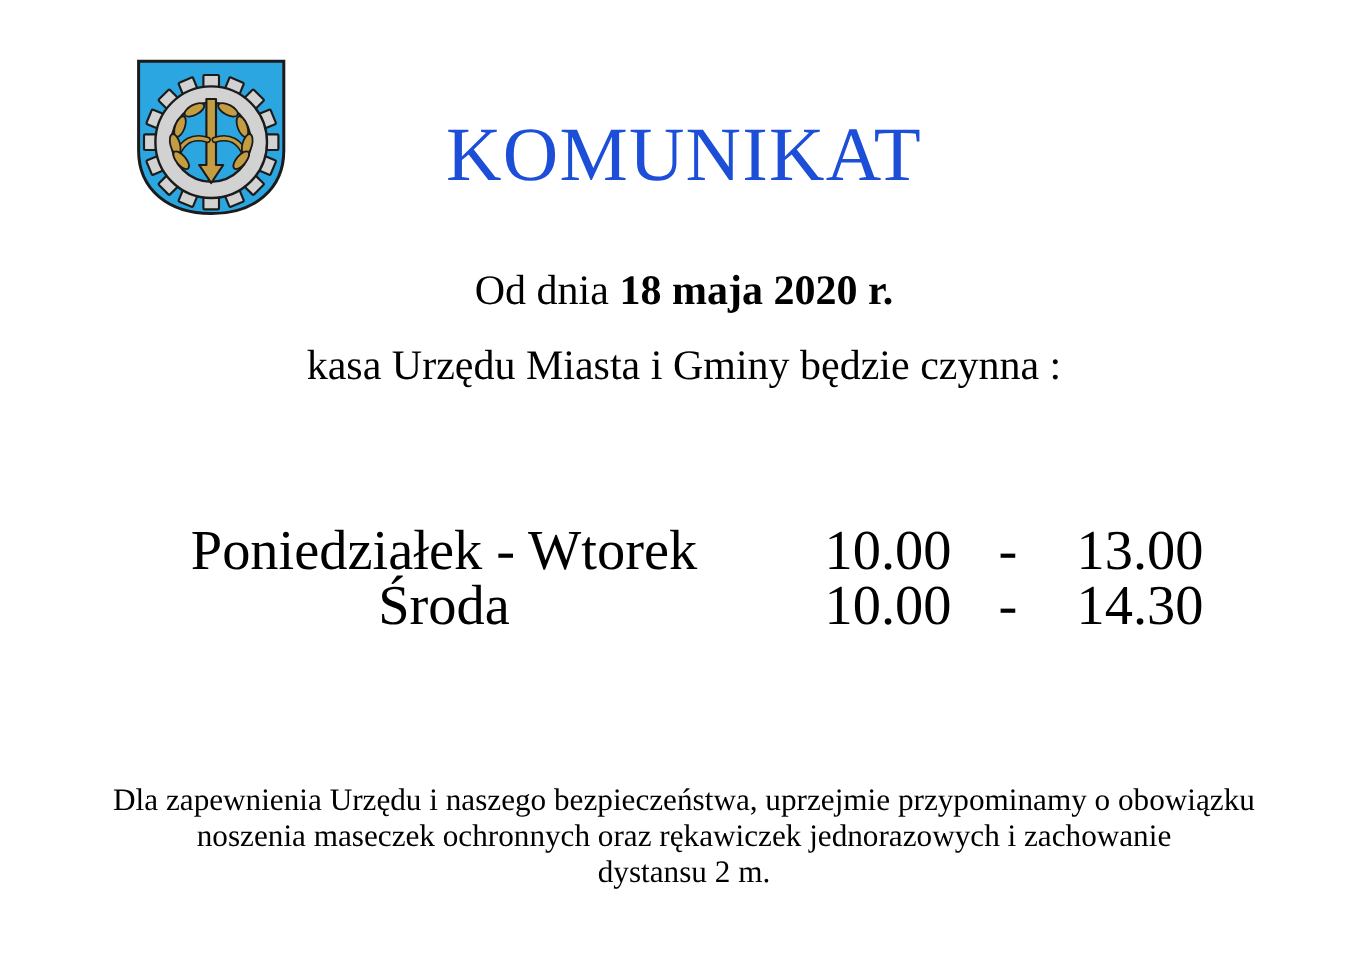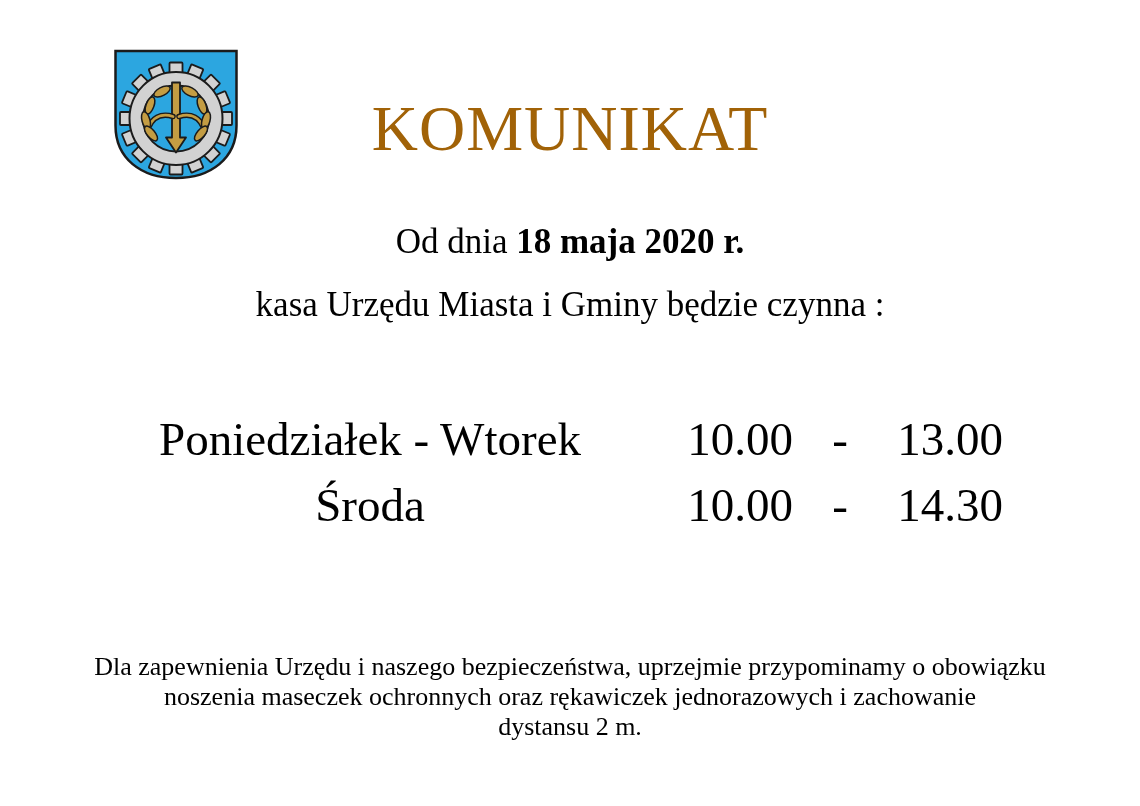--- a/index.html
+++ b/index.html
@@ -20,42 +20,42 @@
   }
   .crest svg { width:100%; height:100%; display:block; }
 
   
   .title {
     position:absolute;
     top:92px; left:0; width:100%;
     text-align:center;
     font-size:64px;
     letter-spacing:1px;
-    color:#a16207;
+    color:#1d4ed8;
     white-space:nowrap;
   }
 
   
   .intro {
     position:absolute;
     top:210px; left:0; width:100%;
     text-align:center;
     font-size:35px;
     line-height:63px;
     white-space:nowrap;
   }
   .intro .bold { font-weight:bold; }
 
   
   .schedule-row {
     position:absolute;
     left:0; width:100%; height:62px;
     font-size:47px;
   }
-  .row-1 { top:412px; }
+  .row-1 { top:432px; }
   .row-2 { top:478px; }
   .cell { position:absolute; text-align:center; white-space:nowrap; }
   .cell.day  { left:140px; width:460px; }
   .cell.from { left:680px; width:120px; }
   .cell.dash { left:800px; width:80px;  }
   .cell.to   { left:880px; width:140px; }
 
   
   .footer {
     position:absolute;

